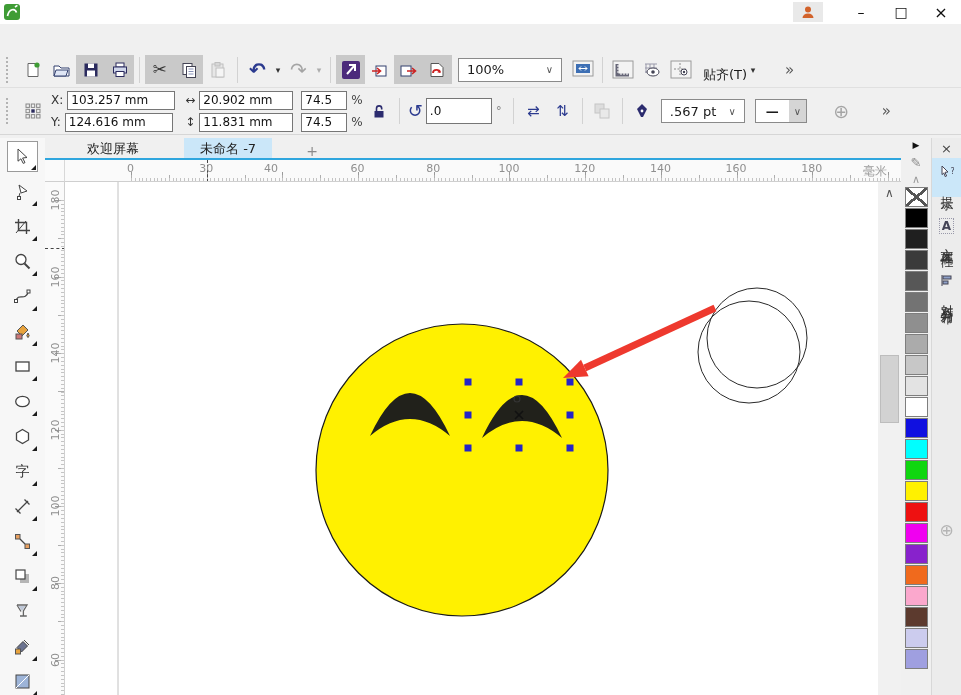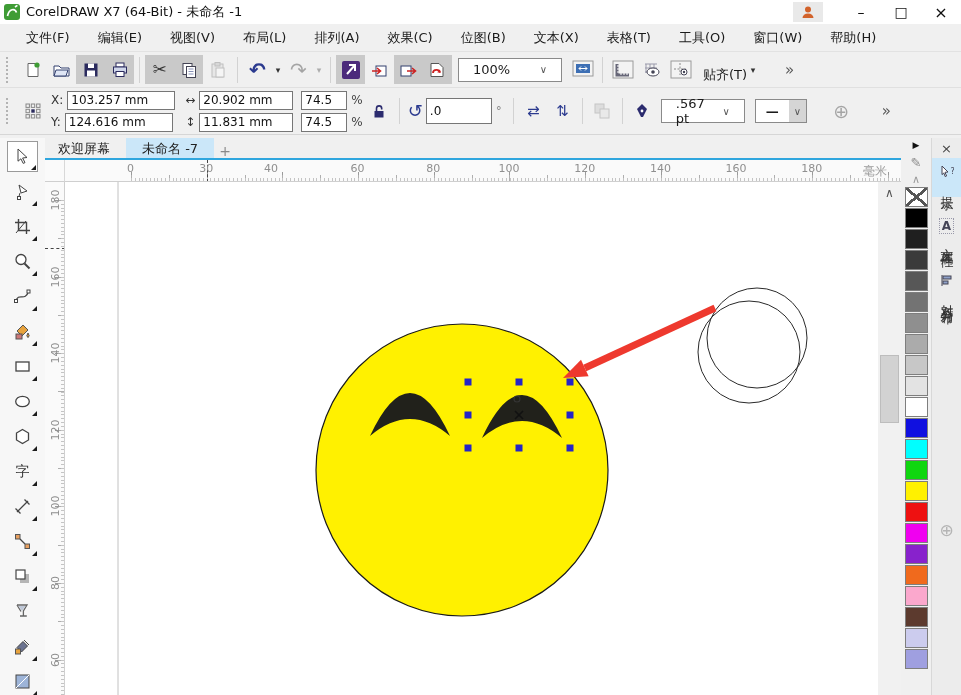--- a/index.html
+++ b/index.html
@@ -18,32 +18,32 @@
   
   .toolbar{position:absolute;left:0;top:52px;width:961px;height:36px;background:#f0f0f0;display:flex;align-items:center;border-bottom:1px solid #e0e0e0;box-sizing:border-box;}
   .propbar{position:absolute;left:0;top:88px;width:961px;height:47px;background:#f0f0f0;display:flex;align-items:center;border-bottom:1px solid #d6d6d6;box-sizing:border-box;}
   .drag{width:3px;height:26px;border-left:2px dotted #b3b3b3;margin:0 7px 0 6px;}
   .sep{width:1px;height:26px;background:#d2d2d2;margin:0 5px;}
   .tbtn{width:29px;height:29px;display:flex;align-items:center;justify-content:center;flex:none;}
   .tbtn svg{display:block;}
   .pressed{background:#c9c9c9;}
   .disabled{opacity:.35;filter:grayscale(1);}
   .caret{width:12px;height:29px;display:flex;align-items:center;justify-content:center;font-size:9px;color:#333;}
-  .combo{height:24px;background:#fff;border:1px solid #8a8a8a;display:flex;align-items:center;justify-content:space-between;padding:0 14px;box-sizing:border-box;margin:0 6px;}
+  .combo{height:24px;background:#fff;border:1px solid #8a8a8a;display:flex;align-items:center;justify-content:space-between;padding:0 8px;box-sizing:border-box;margin:0 6px;}
   .combo .chev{font-size:10px;color:#555;margin-left:8px;}
   .navy{color:#2b3a8f;}
   .glyph{font-size:17px;line-height:1;}
   
   .stack2{display:flex;flex-direction:column;justify-content:center;gap:3px;}
   .row{display:flex;align-items:center;gap:4px;}
   .fld{height:17px;border:1px solid #767676;background:#fff;font:12px "DejaVu Sans",sans-serif;padding:0 3px;color:#111;}
   .lbl{font-size:12px;color:#333;}
   .pct{font-size:12px;color:#444;}
   
-  .tabrow{position:absolute;left:0;top:138px;width:931px;height:22px;background:#f0f0f0;display:flex;align-items:flex-end;}
+  .tabrow{position:absolute;left:0;top:138px;width:931px;height:22px;background:#f0f0f0;display:flex;align-items:flex-end;gap:29px;}
   .tabrow .pad{width:42px;}
   .doc-tab{height:22px;display:flex;align-items:center;padding:0 16px;font-size:13px;color:#222;}
   .doc-tab.active{background:#cbe7f9;}
   .newtab{width:22px;height:18px;display:flex;align-items:center;justify-content:center;color:#8a8a8a;font-size:14px;}
   .tabline{position:absolute;left:40px;top:158px;width:871px;height:2px;background:#2fa6de;}
   
   .hruler{position:absolute;left:65px;top:160px;width:836px;height:22px;background:#fafafa;border-bottom:1px solid #cfcfcf;box-sizing:border-box;overflow:hidden;}
   .hruler .ticks{position:absolute;left:0;right:0;bottom:0;height:22px;
      background-image:repeating-linear-gradient(90deg,#c4c4c4 0 1px,transparent 1px 3.785px),repeating-linear-gradient(90deg,#aeaeae 0 1px,transparent 1px 37.85px),repeating-linear-gradient(90deg,#9a9a9a 0 1px,transparent 1px 75.7px);
      background-size:100% 3px,100% 6px,100% 9px;background-position:65.5px bottom;background-repeat:no-repeat;}
@@ -92,47 +92,32 @@
 
 <div class="app">
 
   <div class="titlebar">
     <span class="logo">
       <svg width="16" height="16">
           <rect x="0" y="0" width="16" height="16" rx="3" fill="#3f9c35"></rect>
           <path d="M3.5 12 C5 4.5 11 4 12.5 8.5 M11 3 l2.4 -1.6" stroke="#fff" stroke-width="1.7" fill="none"></path>
         </svg>
     </span>
-    <span class="title">CorelDRAW X7 (64-Bit) - 未命名 -1</span>
     <span class="spacer"></span>
     <span class="acctbtn">
       <svg width="14" height="14">
           <circle cx="7" cy="4.5" r="3" fill="#d2622a"></circle>
           <path d="M1.5 13 a5.5 4.5 0 0 1 11 0 z" fill="#d2622a"></path>
         </svg>
     </span>
     <span class="winbtn">–</span>
     <span class="winbtn">□</span>
     <span class="winbtn" style="font-size:16px;">×</span>
   </div>
 
-  <div class="menubar">
-    <span class="menu-item">文件(F)</span>
-    <span class="menu-item">编辑(E)</span>
-    <span class="menu-item">视图(V)</span>
-    <span class="menu-item">布局(L)</span>
-    <span class="menu-item">排列(A)</span>
-    <span class="menu-item">效果(C)</span>
-    <span class="menu-item">位图(B)</span>
-    <span class="menu-item">文本(X)</span>
-    <span class="menu-item">表格(T)</span>
-    <span class="menu-item">工具(O)</span>
-    <span class="menu-item">窗口(W)</span>
-    <span class="menu-item">帮助(H)</span>
-  </div>
 
   <div class="toolbar">
     <span class="drag"></span>
     <span class="tbtn">
       <svg width="18" height="18">
           <path d="M4 2.5 h7 l3 3 v10 h-10 z" fill="#fff" stroke="#666"></path>
           <circle cx="13" cy="4" r="2.6" fill="#3f9c35"></circle>
         </svg>
     </span>
     <span class="tbtn">

